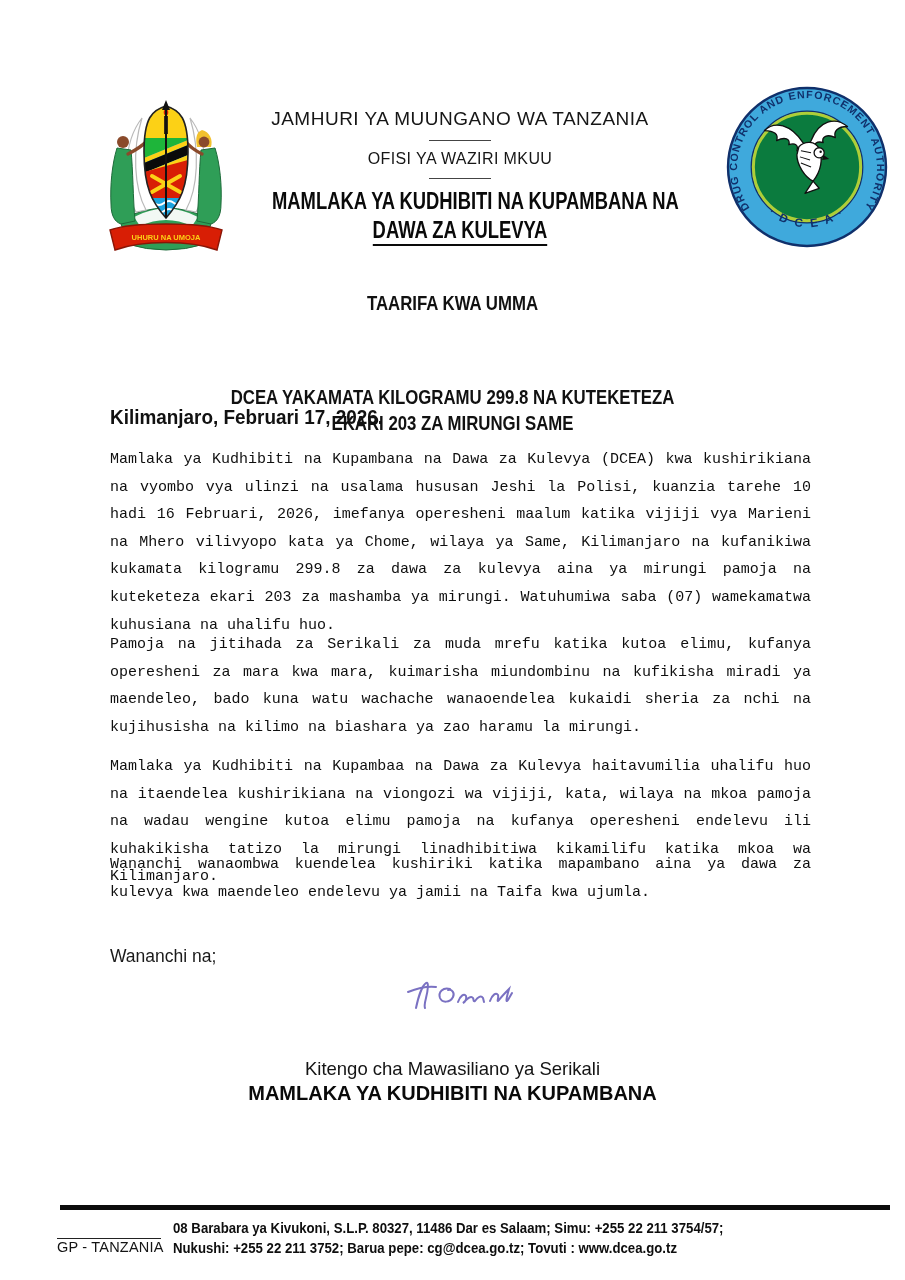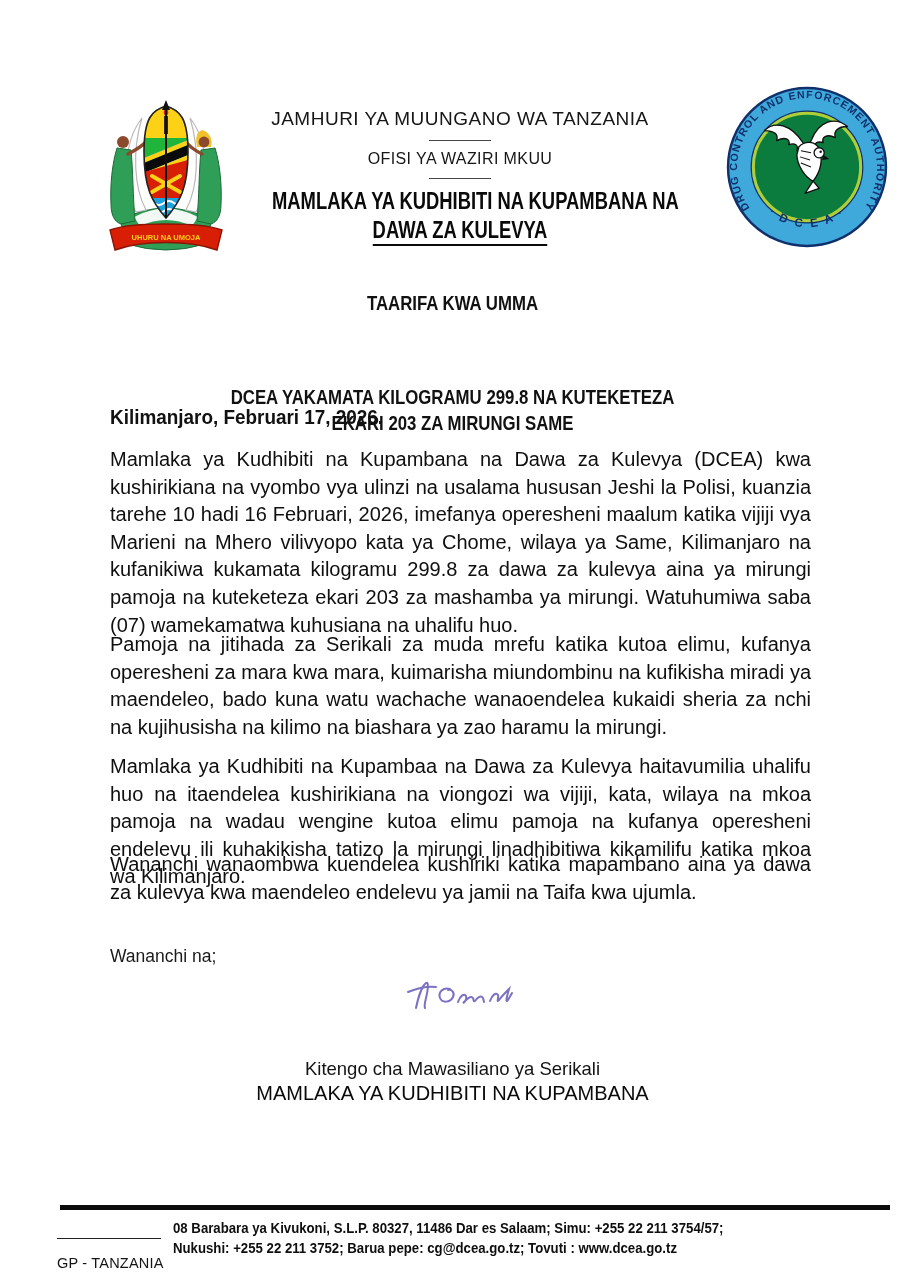--- a/index.html
+++ b/index.html
@@ -34,34 +34,34 @@
   }
   .headline div { transform:scaleX(.8); white-space:nowrap; }
   .dateline {
     position:absolute; left:110px; top:405px;
     font-weight:700; font-size:21px; transform:scaleX(.9); transform-origin:0 50%;
     white-space:nowrap;
   }
   
   .para {
     position:absolute; left:110px; width:701px;
-    font-size:20px; line-height:27.6px; text-align:justify; color:#0f0f0f;
+    font-size:15px; line-height:27.6px; text-align:justify; color:#0f0f0f;font-family:Liberation Mono, monospace;
   }
   .p1 { top:446px; } .p2 { top:631px; } .p3 { top:753px; } .p4 { top:851px; }
   .issued { position:absolute; left:110px; top:946px; font-size:17.5px; color:#1a1a1a; }
   
   .signature { position:absolute; left:398px; top:976px; width:130px; height:42px; }
   .signoff { position:absolute; left:0; top:1014px; width:100%; text-align:center; }
   .signoff .unit { font-size:18.5px; color:#141414;margin-top:44px; }
-  .signoff .org  { font-weight:400; font-size:20px; line-height:23.5px; margin-top:2px; color:#0a0a0a; }
+  .signoff .org  { font-weight:700; font-size:20px; line-height:23.5px; margin-top:2px; color:#0a0a0a; }
   
   .foot-rule { position:absolute; left:60px; top:1205px; width:830px; height:4.5px; background:#0c0c0c; }
   .gp {
     position:absolute; left:57px; top:1238px; width:104px;
-    border-top:1.8px solid #222; padding-top:16px;
+    border-top:1.8px solid #222; padding-top:0;
     font-size:14.5px; letter-spacing:.2px; color:#141414; text-align:center; white-space:nowrap;
   }
   .address {
     position:absolute; left:173px; top:1218px; width:720px;
     font-weight:700; font-size:15px; line-height:20px;
     transform:scaleX(.88); transform-origin:0 0; white-space:nowrap; color:#0e0e0e;
   }
 </style>
 </head>
 <body>

